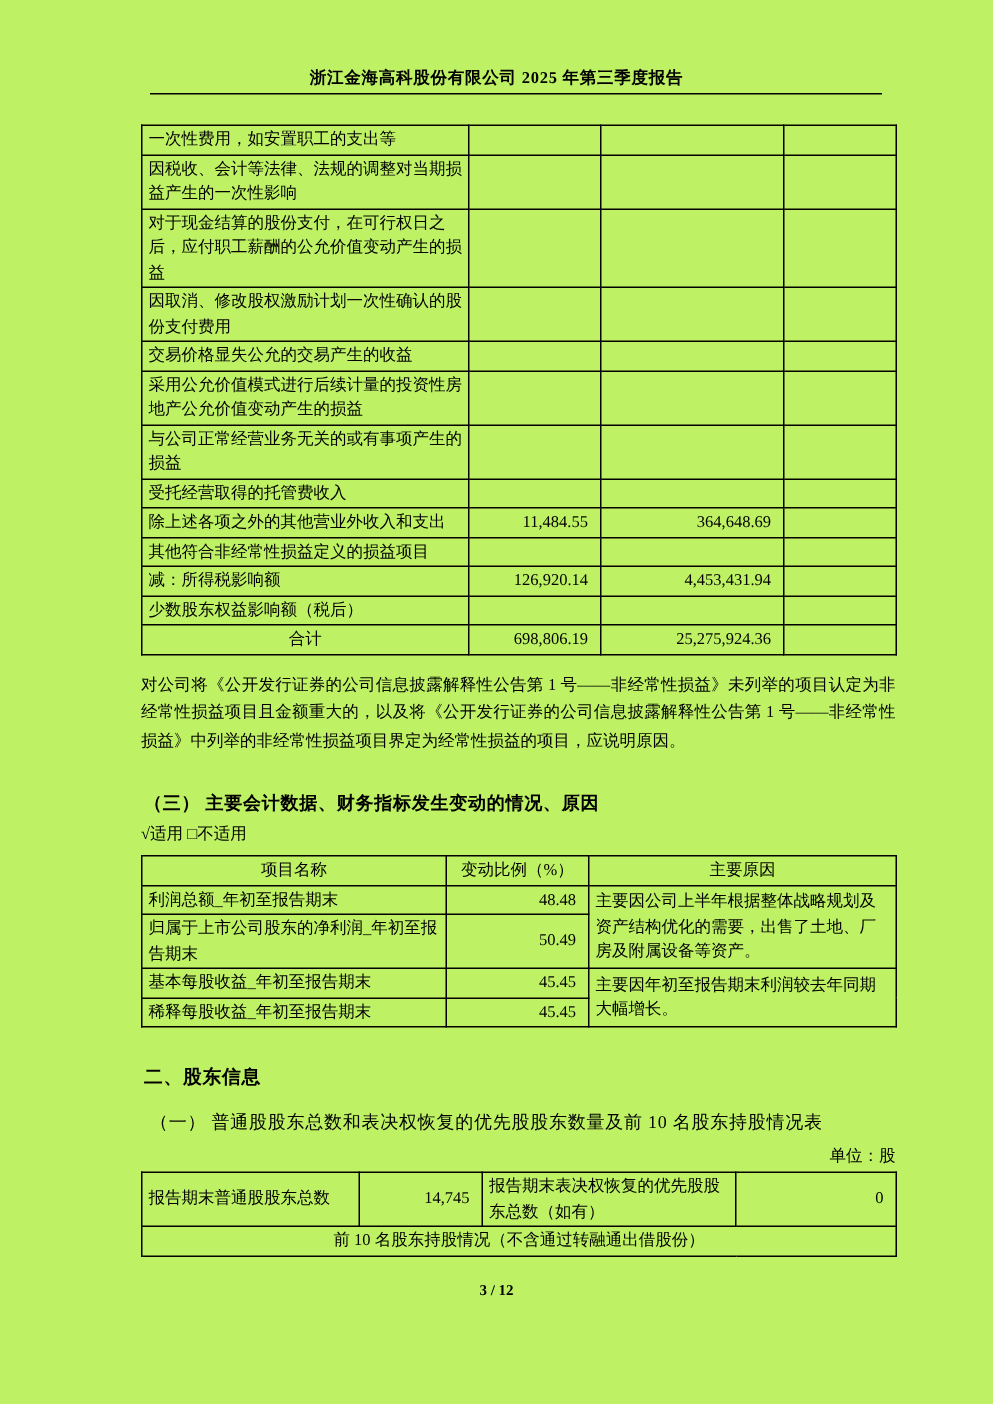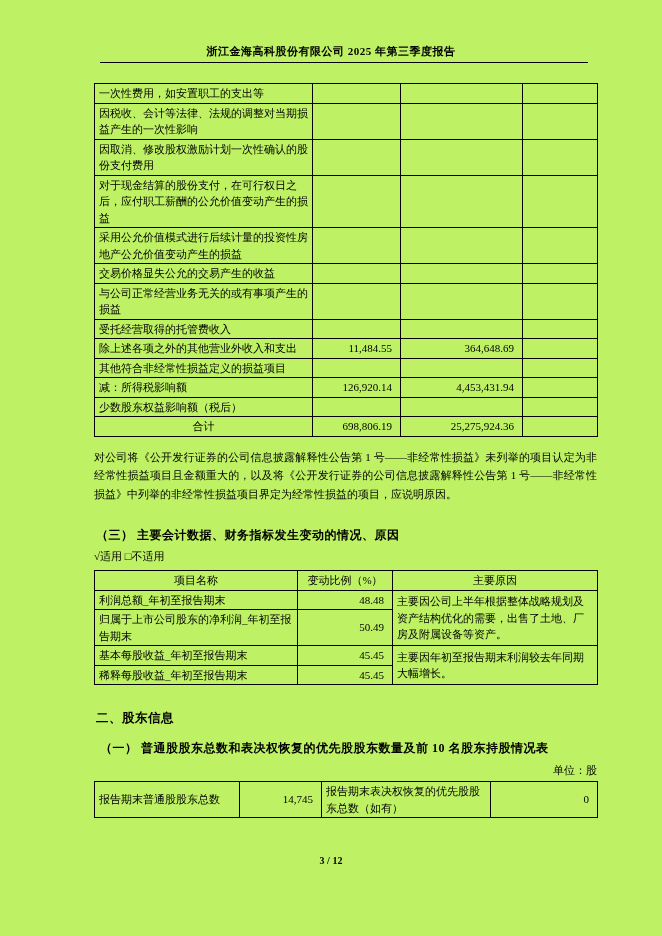--- a/index.html
+++ b/index.html
@@ -69,21 +69,21 @@
   }
   .h-lvl1 {
     margin: 25px 0 0 2px;
     font-size: 12.5px;
     font-weight: bold;
     letter-spacing: 0.5px;
   }
   .h-sub {
     margin: 13px 0 0 6px;
     font-size: 12px;
-    font-weight: bold;
+    font-weight: normal;
     letter-spacing: 0.5px;
   }
 
   .t2 { margin-top: 5px; }
   .t2 .c1 { width: 203px; }
   .t2 .c2 { width: 95px; }
   .t2 .c3 { width: 205px; }
   .t2 th { text-align: center; }
   .t2 .reason { text-align: left; vertical-align: middle; }
 
@@ -133,39 +133,39 @@
           <td class="num"></td>
           <td></td>
         </tr>
         <tr>
           <td>因税收、会计等法律、法规的调整对当期损益产生的一次性影响</td>
           <td class="num"></td>
           <td class="num"></td>
           <td></td>
         </tr>
         <tr>
+          <td>对于现金结算的股份支付，在可行权日之后，应付职工薪酬的公允价值变动产生的损益</td>
+          <td class="num"></td>
+          <td class="num"></td>
+          <td></td>
+        </tr>
+        <tr>
           <td>因取消、修改股权激励计划一次性确认的股份支付费用</td>
           <td class="num"></td>
           <td class="num"></td>
           <td></td>
         </tr>
         <tr>
-          <td>对于现金结算的股份支付，在可行权日之后，应付职工薪酬的公允价值变动产生的损益</td>
+          <td>交易价格显失公允的交易产生的收益</td>
           <td class="num"></td>
           <td class="num"></td>
           <td></td>
         </tr>
         <tr>
           <td>采用公允价值模式进行后续计量的投资性房地产公允价值变动产生的损益</td>
-          <td class="num"></td>
-          <td class="num"></td>
-          <td></td>
-        </tr>
-        <tr>
-          <td>交易价格显失公允的交易产生的收益</td>
           <td class="num"></td>
           <td class="num"></td>
           <td></td>
         </tr>
         <tr>
           <td>与公司正常经营业务无关的或有事项产生的损益</td>
           <td class="num"></td>
           <td class="num"></td>
           <td></td>
         </tr>
@@ -257,20 +257,23 @@
           <col class="c3">
           <col class="c4">
         </colgroup>
       <tbody>
         <tr>
           <td>报告期末普通股股东总数</td>
           <td class="num">14,745</td>
           <td>报告期末表决权恢复的优先股股东总数（如有）</td>
           <td class="num">0</td>
         </tr>
+        <tr>
+          <td class="center" colspan="4">前 10 名股东持股情况（不含通过转融通出借股份）</td>
+        </tr>
       </tbody>
     </table>
 
   </div>
 
   <div class="footer">3 / 12</div>
 
 </div>
 
 </body></html>

